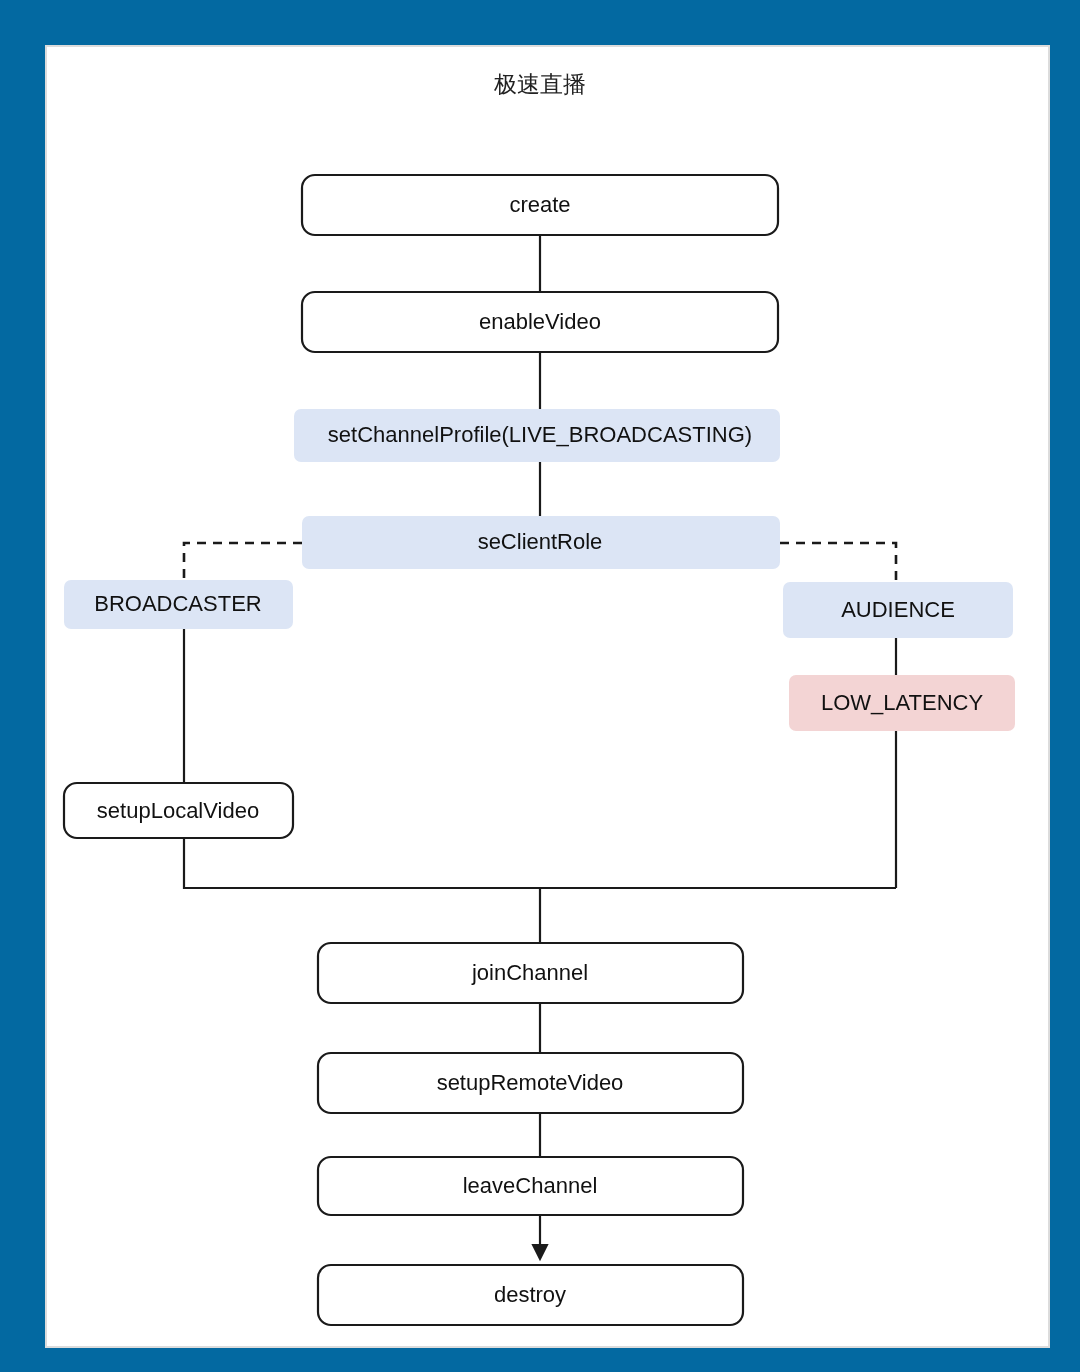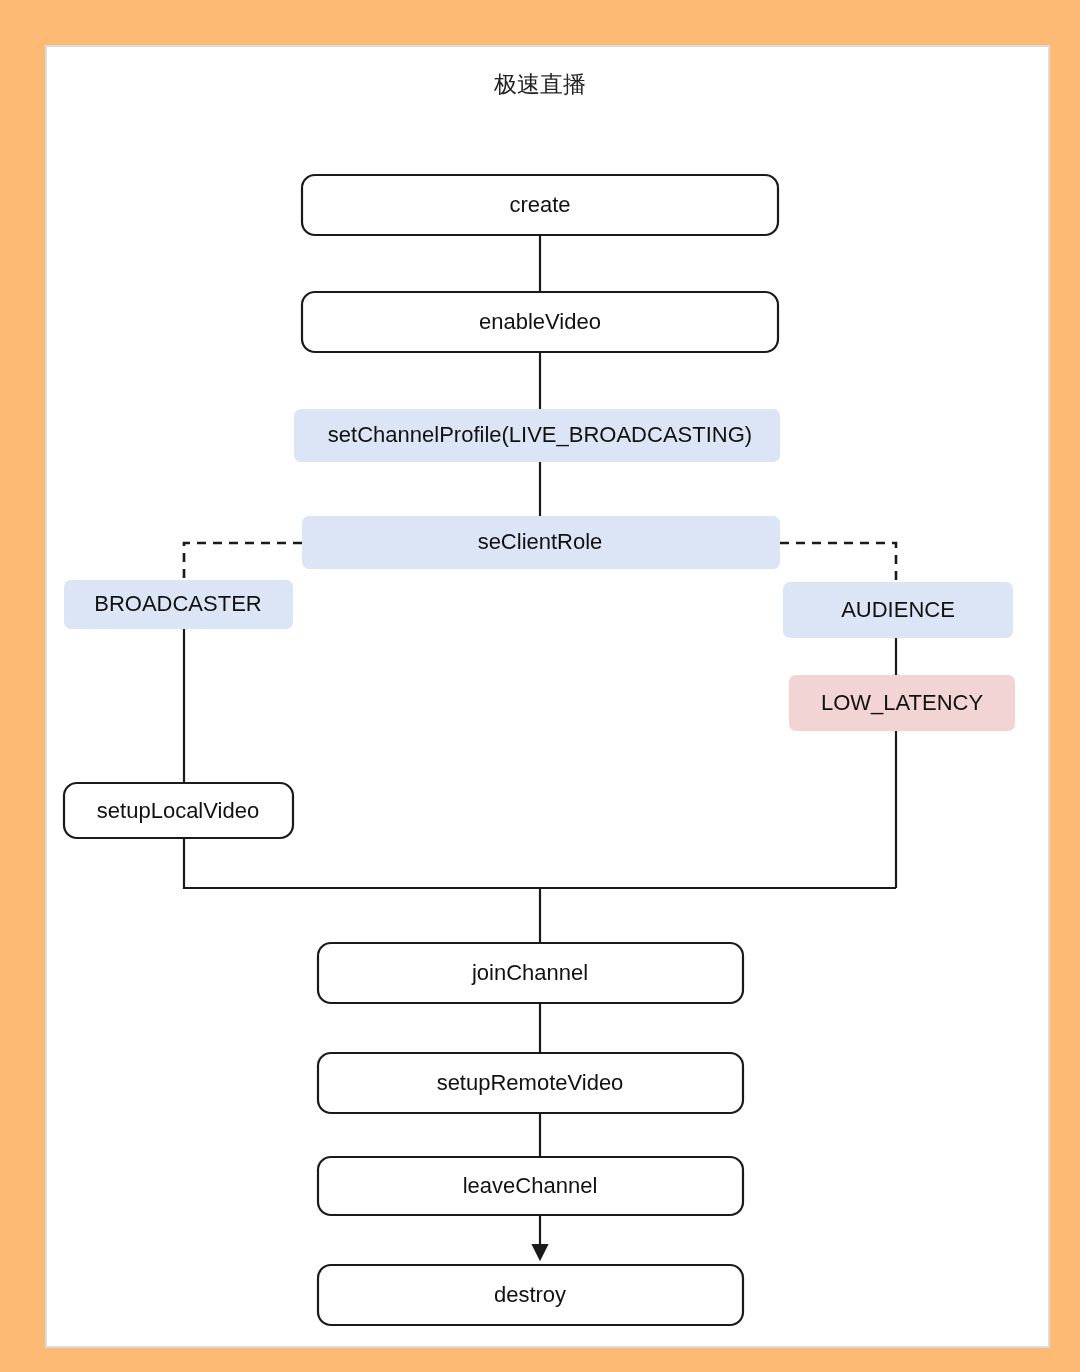--- a/index.html
+++ b/index.html
@@ -5,21 +5,21 @@
   html, body {
     margin: 0;
     padding: 0;
     background: #ffffff;
     font-family: "Liberation Sans", "DejaVu Sans", sans-serif;
   }
   #page {
     position: relative;
     width: 1080px;
     height: 1372px;
-    background: #fdba74;
+    background: #0369a1;
     overflow: hidden;
   }
   #diagram-frame {
     position: absolute;
     left: 45px;
     top: 45px;
     width: 1005px;
     height: 1303px;
     border: 2px solid #dcdcdc;
     background: #ffffff;

